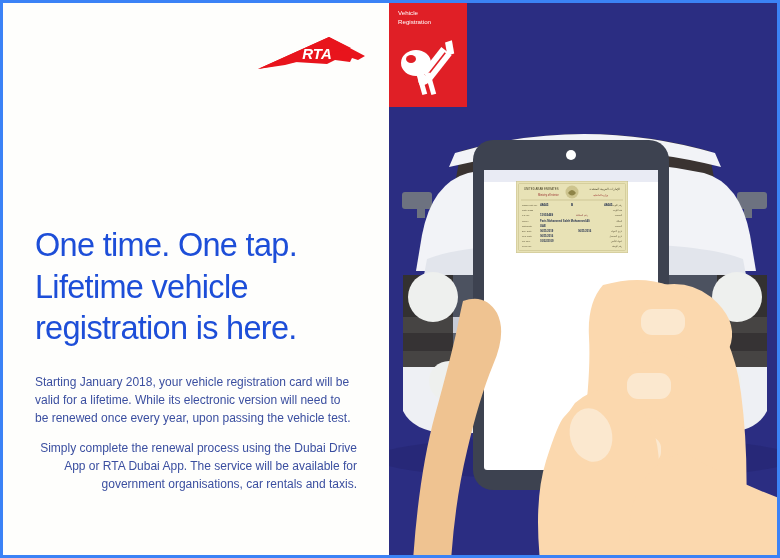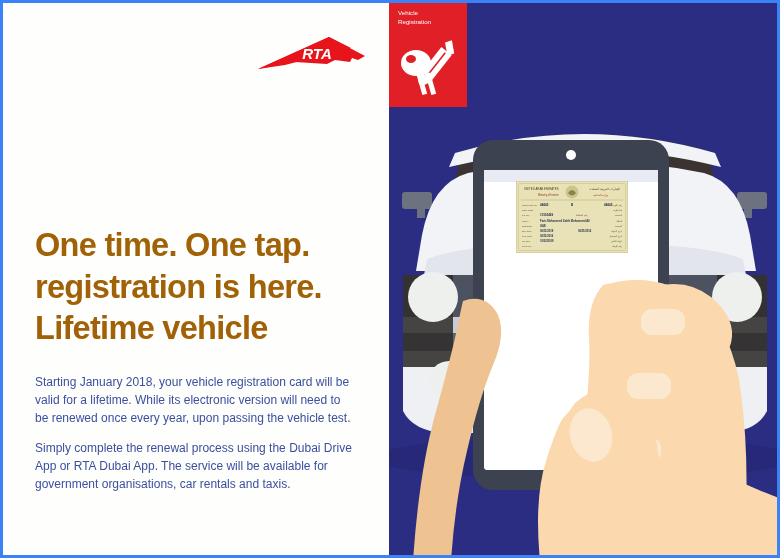--- a/index.html
+++ b/index.html
@@ -25,38 +25,38 @@
   
   .rta-logo{
     position:absolute;left:252px;top:26px;
     width:112px;height:46px;
   }
 
   
   .headline{
     position:absolute;left:32px;top:222px;
     width:340px;
-    color:#a16207;
+    color:#1d4ed8;
     font-size:32.5px;
-    font-weight:bold;
+    font-weight:normal;
     line-height:1.28;
     letter-spacing:-0.7px;
   }
   .headline .hl-line{display:block;white-space:nowrap;}
 
   
   .body-copy{
     position:absolute;left:32px;top:370px;
     width:322px;
     color:#3b4fa0;
     font-size:12px;
     line-height:1.52;
   }
   .body-copy p{margin:0 0 11px 0;}
-  .body-copy p:last-child{margin-bottom:0;}
+  .body-copy p:last-child{margin-bottom:0;text-align:right;}
 
   
   .right-panel{
     position:absolute;left:386px;top:0;
     width:393px;height:100%;
     background:#2b2d82;
     overflow:hidden;
   }
 
   
@@ -117,22 +117,22 @@
     <div class="rta-logo">
       <svg viewBox="0 0 112 46" width="112" height="46" xmlns="http://www.w3.org/2000/svg">
         <path d="M3 40 L74 8 L110 27 L103 31 L97 29 L95 33 L80 31 L72 35 L40 33 Z" fill="#e8141c"></path>
         <path d="M3 40 L74 8 L96 19 L30 36 Z" fill="#e8141c"></path>
         <text x="62" y="30" font-family="Liberation Sans, sans-serif" font-size="15" font-weight="bold" font-style="italic" fill="#ffffff" text-anchor="middle">RTA</text>
       </svg>
     </div>
 
     <div class="headline">
       <span class="hl-line">One time. One tap.</span>
+      <span class="hl-line">Lifetime vehicle</span>
       <span class="hl-line">registration is here.</span>
-      <span class="hl-line">Lifetime vehicle</span>
     </div>
 
     <div class="body-copy">
       <p>Starting January 2018, your vehicle registration card will be valid for a lifetime. While its electronic version will need to be renewed once every year, upon passing the vehicle test.</p>
       <p>Simply complete the renewal process using the Dubai Drive App or RTA Dubai App. The service will be available for government organisations, car rentals and taxis.</p>
     </div>
   </div>
 
   <div class="right-panel">
 

